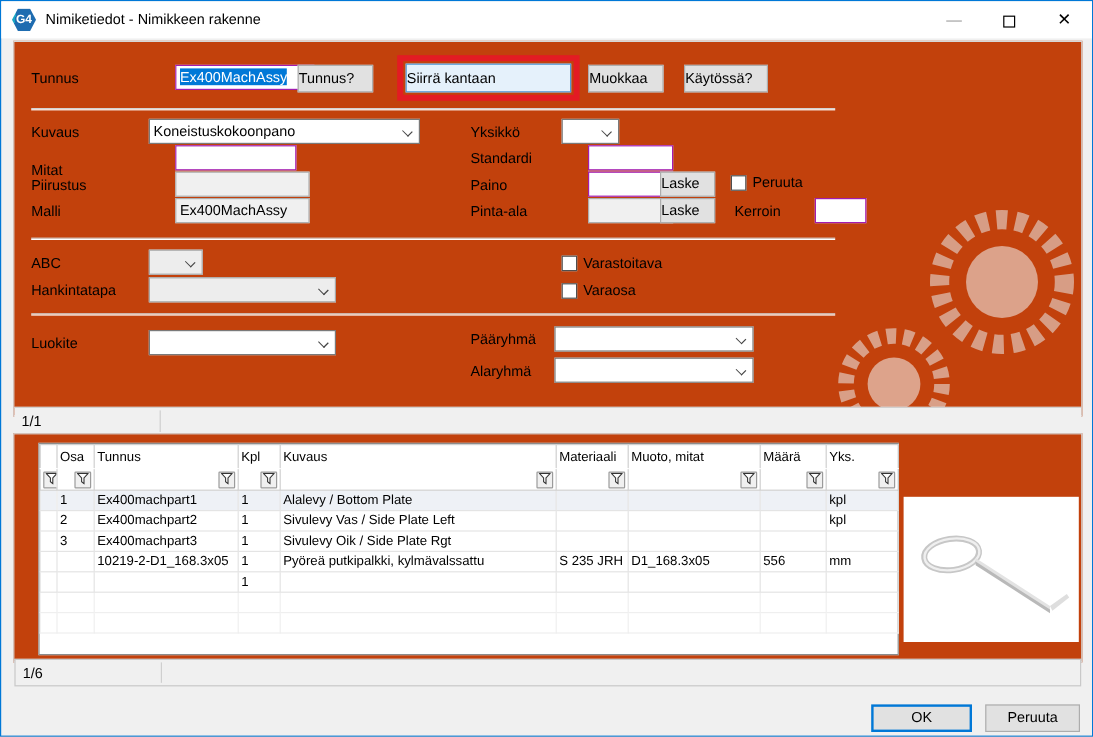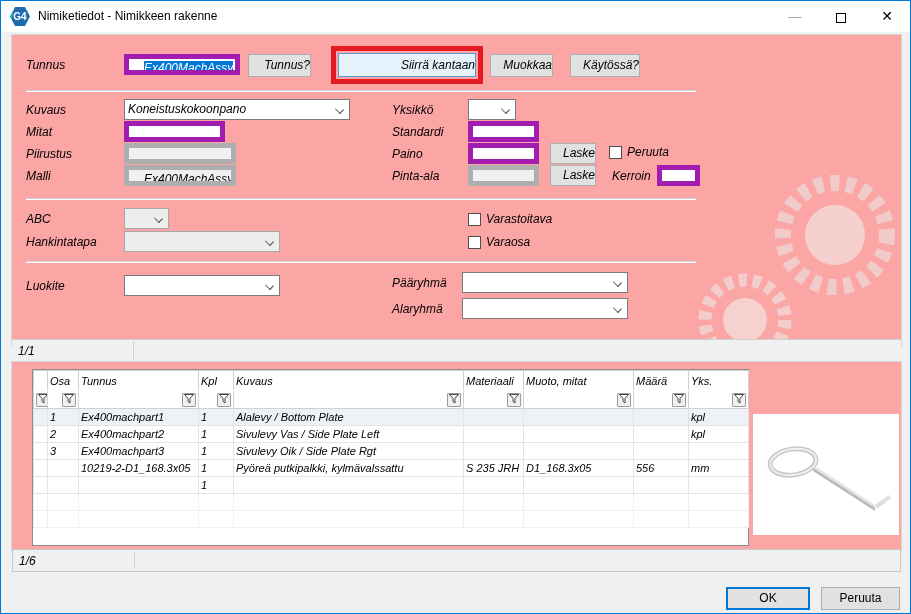--- a/index.html
+++ b/index.html
@@ -14,39 +14,39 @@
              background:linear-gradient(100deg,#17a6c4 0 18%,#1e6cb0 18%);
              color:#fff; font-size:10px; font-weight:bold; text-align:center; line-height:19px; }
   .title-text{ position:absolute; left:37px; top:8px; font-size:12px; color:#000; }
   .win-btn{ position:absolute; top:0; width:46px; height:31px; text-align:center; line-height:31px; font-size:13px; }
   .btn-min{ right:92px; color:#9a9a9a; }
   .btn-max{ right:46px; }
   .btn-max .sq{ display:inline-block; width:10px; height:10px; border:1px solid #000; vertical-align:middle; }
   .btn-close{ right:0; color:#000; font-size:14px; }
 
   
-  .panel{ position:absolute; background:#fca5a5; border:1px solid #d7d7d7;font-style:italic; }
+  .panel{ position:absolute; background:#c2410c; border:1px solid #d7d7d7; }
   .upper{ left:10px; top:33px; width:891px; height:313px; }
   .lower{ left:10px; top:360px; width:891px; height:191px; }
 
   .lbl{ position:absolute; white-space:nowrap; }
-  .txt{ position:absolute; background:#fff; border:5px solid #a21caf; height:21px;
-        padding:2px 15px; overflow:hidden; white-space:nowrap; }
+  .txt{ position:absolute; background:#fff; border:1px solid #a21caf; height:21px;
+        padding:2px 3px; overflow:hidden; white-space:nowrap;margin-left:22px; }
   .txt.dis{ background:#f0f0f0; border-color:#aeaeae; }
   .sel-text{ background:#0078d7; color:#fff; }
 
   .combo{ position:absolute; background:#fff; border:1px solid #7a7a7a; height:21px;
           padding:2px 18px 2px 3px; overflow:hidden; white-space:nowrap; }
   .combo.dis{ background:#ededed; border-color:#a8a8a8; }
   .combo .chev{ position:absolute; right:6px; top:6px; width:7px; height:7px;
                 border-right:1px solid #444; border-bottom:1px solid #444;
                 transform:rotate(45deg) scale(1,0.8); }
 
   .btn{ position:absolute; background:#e1e1e1; border:1px solid #adadad; height:23px;
-        text-align:right; font-size:12px; line-height:21px; }
+        text-align:left; font-size:12px; line-height:21px; }
   .btn.small{ height:21px; line-height:19px; }
   .btn-accent{ background:#e5f1fb; border:1px solid #5599d6; }
 
   .red-box{ position:absolute; border:5px solid #e31b23; }
 
   .chk{ position:absolute; }
   .chk .box{ display:inline-block; width:13px; height:13px; background:#fff;
              border:1px solid #4f4f4f; vertical-align:-3px; margin-right:5px; }
 
   .hsep{ position:absolute; height:2px; border-top:1px solid #d2d2d2; border-bottom:1px solid #fff; }
@@ -111,21 +111,21 @@
     <div class="btn" style="left:478px; top:19px; width:63px;">Muokkaa</div>
     <div class="btn" style="left:558px; top:19px; width:70px;">Käytössä?</div>
 
     <div class="hsep" style="left:14px; top:55px; width:670px;"></div>
 
     <div class="lbl" style="left:14px; top:68px;">Kuvaus</div>
     <div class="combo" style="left:112px; top:64px; width:226px;"><span>Koneistuskokoonpano</span><span class="chev"></span></div>
     <div class="lbl" style="left:380px; top:68px;">Yksikkö</div>
     <div class="combo" style="left:456px; top:64px; width:48px;"><span></span><span class="chev"></span></div>
 
-    <div class="lbl" style="left:14px; top:90px;">Mitat</div>
+    <div class="lbl" style="left:14px; top:100px;">Mitat</div>
     <div class="txt" style="left:112px; top:86px; width:101px;"></div>
     <div class="lbl" style="left:380px; top:90px;">Standardi</div>
     <div class="txt" style="left:456px; top:86px; width:71px;"></div>
 
     <div class="lbl" style="left:14px; top:112px;">Piirustus</div>
     <div class="txt dis" style="left:112px; top:108px; width:112px;"></div>
     <div class="lbl" style="left:380px; top:112px;">Paino</div>
     <div class="txt" style="left:456px; top:108px; width:71px;"></div>
     <div class="btn small" style="left:538px; top:108px; width:46px;">Laske</div>
     <div class="chk" style="left:597px; top:110px;"><span class="box"></span><span>Peruuta</span></div>

